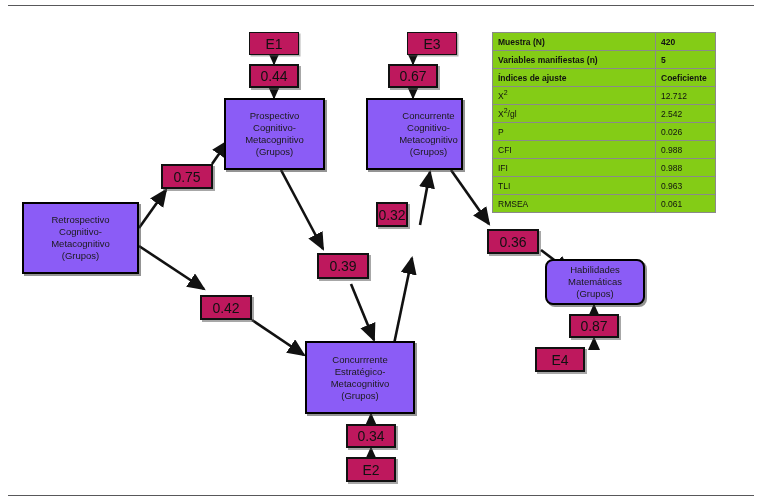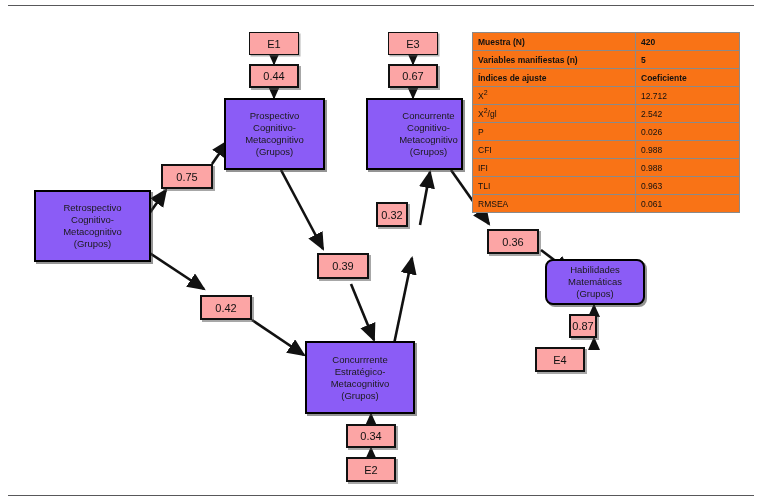--- a/index.html
+++ b/index.html
@@ -20,39 +20,39 @@
     text-align:center;
     font-size:9.5px;line-height:12px;color:#1a1a1a;
     box-sizing:border-box;
     z-index:6;
   }
   .node span{display:block;padding:0 2px;}
 
   
   .sbox{
     position:absolute;
-    background:#fca5a5;
+    background:#be185d;
     border:2px solid #111111;
     box-shadow:2px 2px 0 rgba(80,80,80,.5);
     display:flex;align-items:center;justify-content:center;
-    font-size:11px;color:#111111;
+    font-size:14px;color:#111111;
     box-sizing:border-box;
     z-index:7;
   }
   .sbox.thin{border-width:1px;box-shadow:1.5px 1.5px 0 rgba(90,90,90,.45);}
 
   
   #paths{position:absolute;left:0;top:0;width:762px;height:503px;z-index:3;}
 
   
   .fit-table{
     position:absolute;
-    left:472px;top:32px;width:268px;
+    left:492px;top:32px;width:224px;
     border-collapse:collapse;
-    background:#f97316;
+    background:#84cc16;
     font-size:8.5px;color:#111111;
     z-index:8;
   }
   .fit-table td{
     border:1px solid #8a8a8a;
     padding:2.5px 5px;
     height:12px;
     vertical-align:middle;
     white-space:nowrap;
   }
@@ -98,21 +98,21 @@
       <line x1="351" y1="284" x2="374" y2="340"></line>
 
       <line x1="394" y1="344" x2="412" y2="258"></line>
       <line x1="420" y1="225" x2="430" y2="172"></line>
 
       <line x1="451" y1="170" x2="489" y2="224"></line>
       <line x1="541" y1="250" x2="570" y2="272"></line>
     </g>
   </svg>
 
-  <div class="node" style="left:22px;top:190px;width:117px;height:72px;margin-left:12px;">
+  <div class="node" style="left:22px;top:202px;width:117px;height:72px;">
     <span>Retrospectivo<br>Cognitivo-<br>Metacognitivo<br>(Grupos)</span>
   </div>
 
   <div class="node" style="left:224px;top:98px;width:101px;height:72px;">
     <span>Prospectivo<br>Cognitivo-<br>Metacognitivo<br>(Grupos)</span>
   </div>
 
   <div class="node" style="left:366px;top:98px;width:97px;height:72px;padding-left:28px;">
     <span>Concurrente<br>Cognitivo-<br>Metacognitivo<br>(Grupos)</span>
   </div>
@@ -125,35 +125,35 @@
     <span>Habilidades<br>Matemáticas<br>(Grupos)</span>
   </div>
 
   <div class="sbox thin" style="left:249px;top:32px;width:50px;height:23px;">
     <span>E1</span>
   </div>
   <div class="sbox" style="left:249px;top:64px;width:50px;height:24px;">
     <span>0.44</span>
   </div>
 
-  <div class="sbox thin" style="left:388px;top:32px;width:50px;height:23px;">
+  <div class="sbox thin" style="left:407px;top:32px;width:50px;height:23px;">
     <span>E3</span>
   </div>
   <div class="sbox" style="left:388px;top:64px;width:50px;height:24px;">
     <span>0.67</span>
   </div>
 
   <div class="sbox" style="left:346px;top:424px;width:50px;height:24px;">
     <span>0.34</span>
   </div>
   <div class="sbox" style="left:346px;top:457px;width:50px;height:25px;">
     <span>E2</span>
   </div>
 
-  <div class="sbox" style="left:569px;top:314px;width:28px;height:24px;">
+  <div class="sbox" style="left:569px;top:314px;width:50px;height:24px;">
     <span>0.87</span>
   </div>
   <div class="sbox" style="left:535px;top:347px;width:50px;height:25px;">
     <span>E4</span>
   </div>
 
   <div class="sbox" style="left:161px;top:164px;width:52px;height:25px;">
     <span>0.75</span>
   </div>
 

